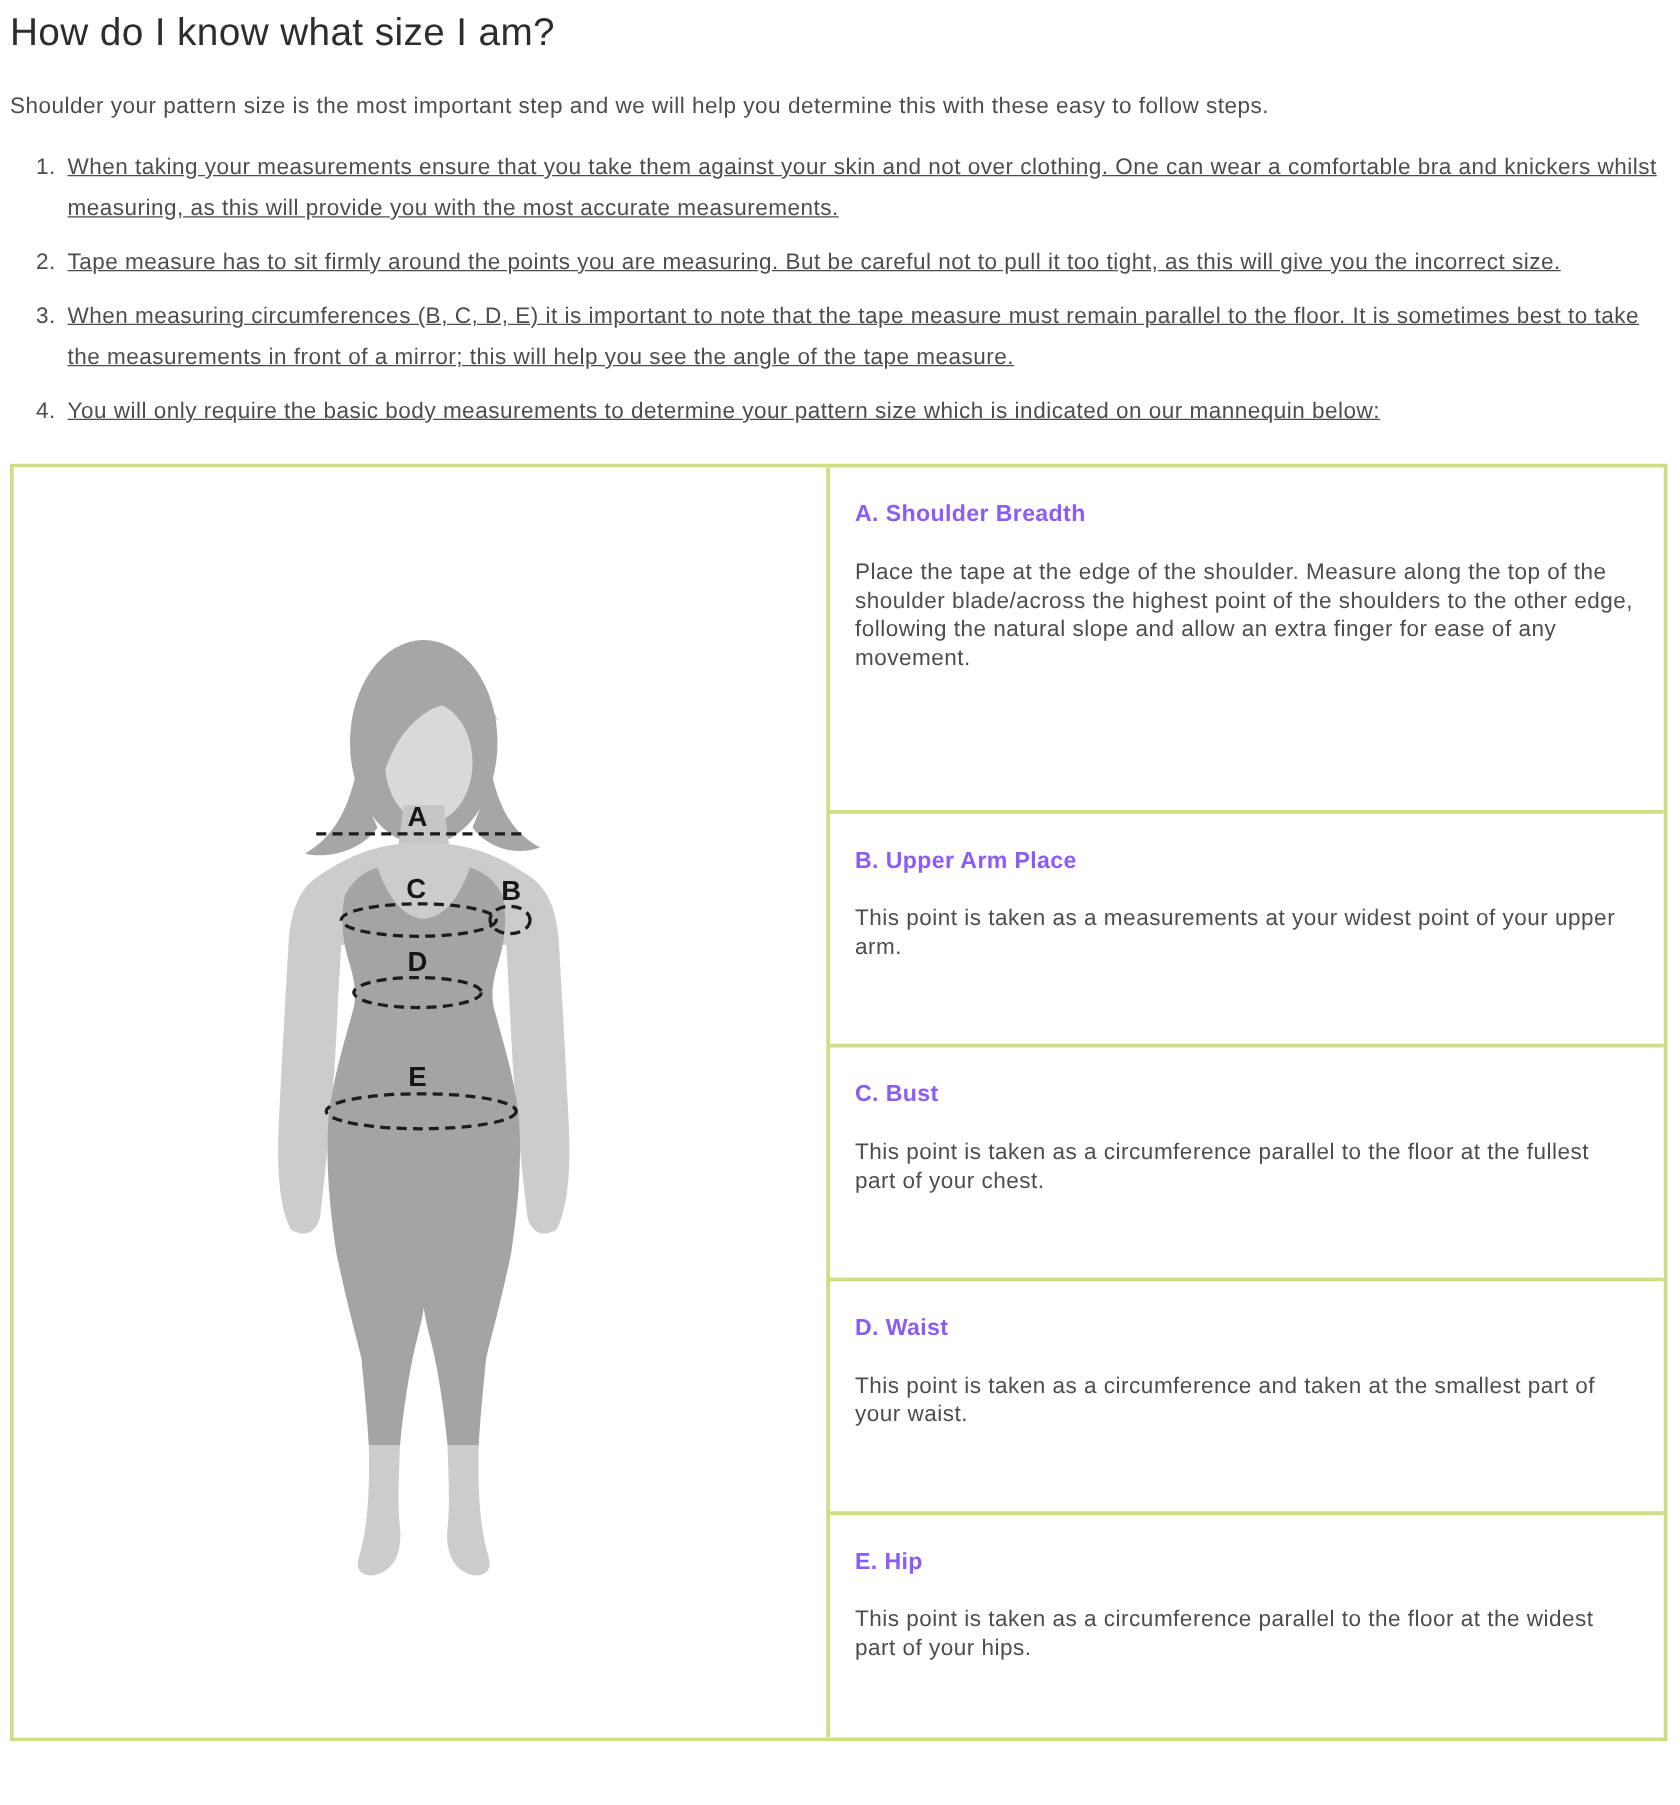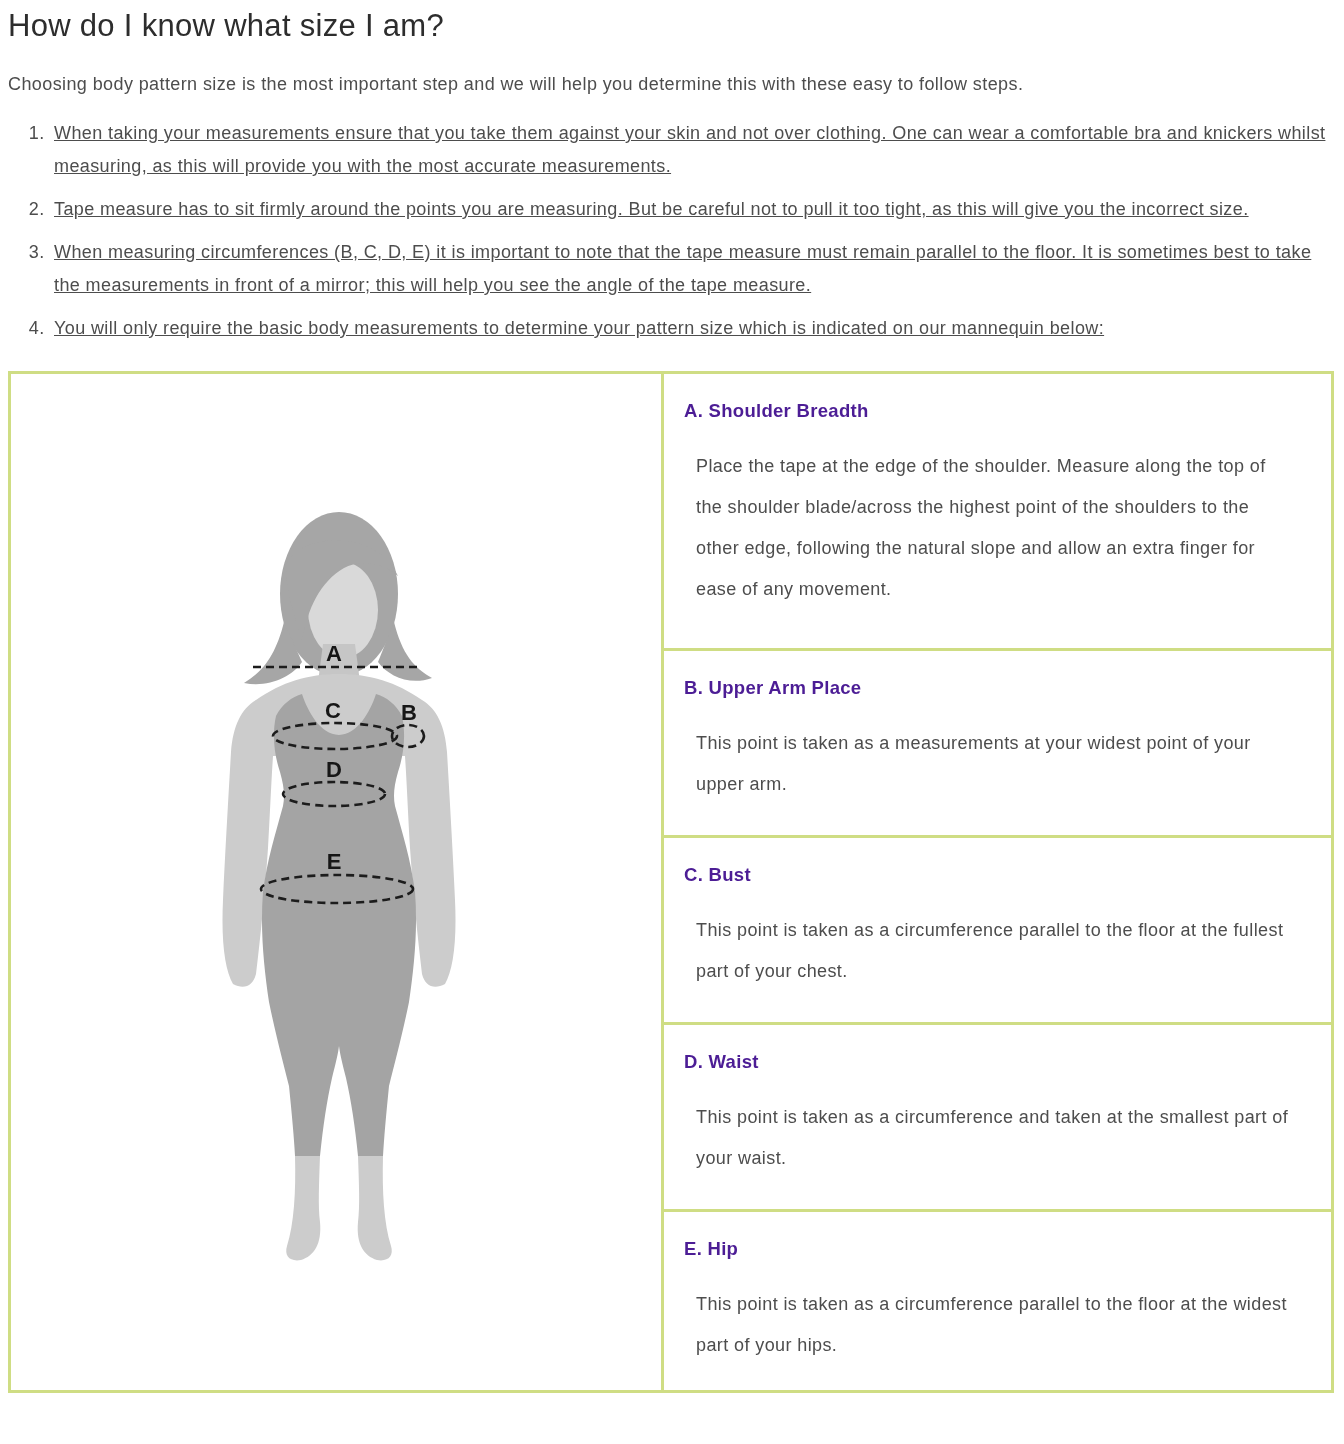--- a/index.html
+++ b/index.html
@@ -54,29 +54,29 @@
   .figure-cell svg { display:block; margin:130px auto 0 auto; }
 
   .desc-cell {
     border-bottom:3px solid #cfdd84;
     padding:26px 24px 12px 20px;
   }
   .desc-cell:last-child { border-bottom:none; min-height:140px; }
   .desc-cell h3 {
     font-size:18.5px;
     font-weight:bold;
-    color:#4c1d95;
+    color:#8b5cf6;
     letter-spacing:0.3px;
     margin:0 0 24px 0;
   }
   .desc-cell p {
     font-size:18px;
-    line-height:41px;
+    line-height:23px;
     letter-spacing:0.4px;
-    margin:12px;
+    margin:0;
   }
   .row-a { min-height:277px; box-sizing:border-box; }
   .row-b, .row-c, .row-d { min-height:187px; box-sizing:border-box; }
 
   .figure-label {
     font-family:"Liberation Sans", sans-serif;
     font-size:22px;
     font-weight:bold;
     fill:#161616;
   }
@@ -87,21 +87,21 @@
     stroke-dasharray:8 5;
   }
 </style>
 </head>
 <body>
 
 <div class="page">
 
   <h1 class="page-title">How do I know what size I am?</h1>
 
-  <p class="intro">Choosing body pattern size is the most important step and we will help you determine this with these easy to follow steps.</p>
+  <p class="intro">Shoulder your pattern size is the most important step and we will help you determine this with these easy to follow steps.</p>
 
   <ol class="steps">
     <li>When taking your measurements ensure that you take them against your skin and not over clothing. One can wear a comfortable bra and knickers whilst measuring, as this will provide you with the most accurate measurements.</li>
     <li>Tape measure has to sit firmly around the points you are measuring. But be careful not to pull it too tight, as this will give you the incorrect size.</li>
     <li>When measuring circumferences (B, C, D, E) it is important to note that the tape measure must remain parallel to the floor. It is sometimes best to take the measurements in front of a mirror; this will help you see the angle of the tape measure.</li>
     <li>You will only require the basic body measurements to determine your pattern size which is indicated on our mannequin below:</li>
   </ol>
 
   <div class="size-table">
 

